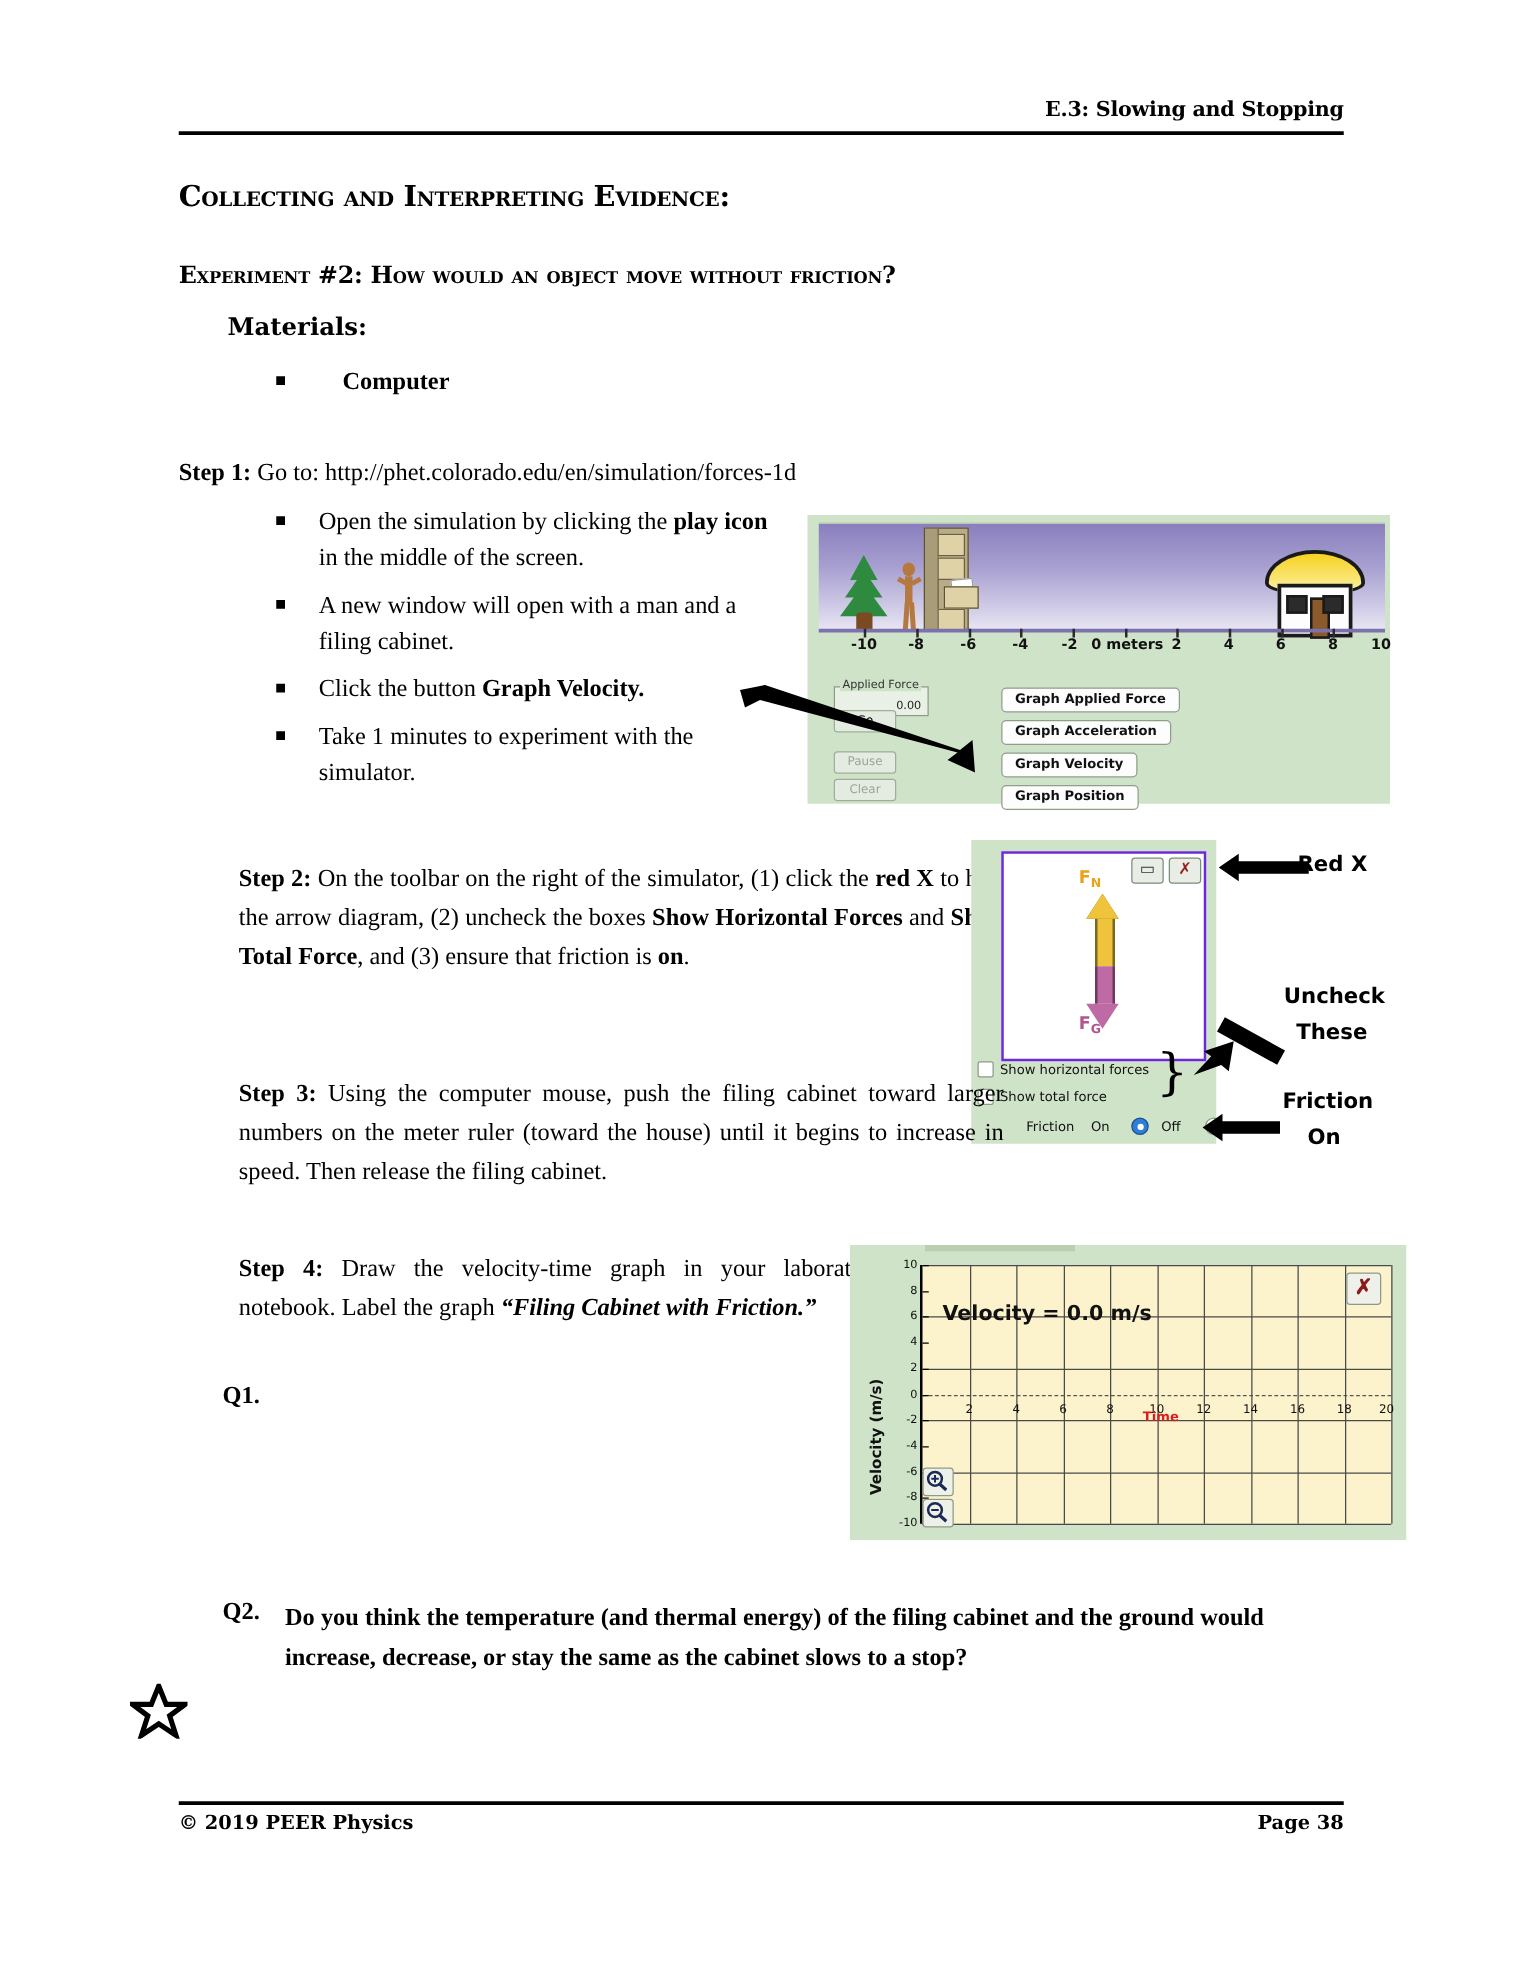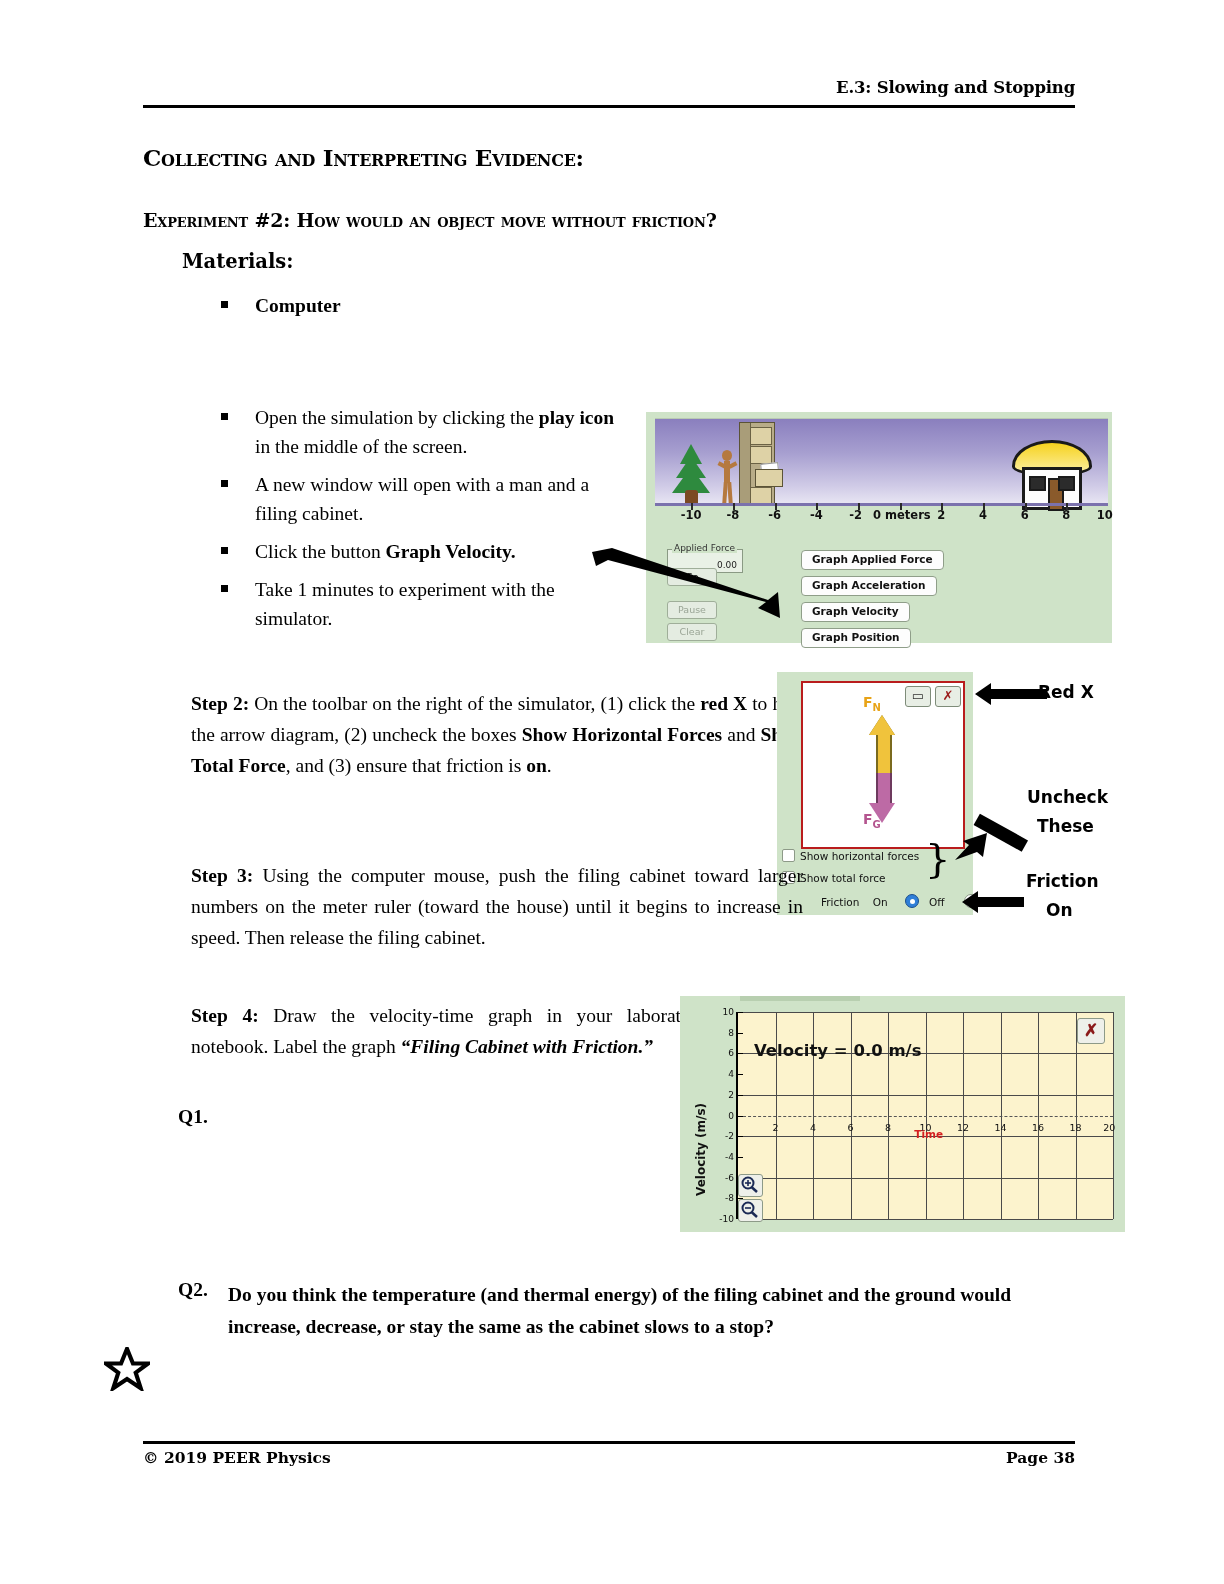--- a/index.html
+++ b/index.html
@@ -42,21 +42,21 @@
     position:absolute; left:182px; top:250px;
     font-family:"DejaVu Serif", serif;
     font-weight:bold; font-size:19.5px;
   }
 
   
   .bt { font-family:"Liberation Serif", serif; font-size:19.5px; line-height:31px; }
   .b  { font-weight:bold; }
   .bi { font-weight:bold; font-style:italic; }
 
-  .bullet-row { position:absolute; display:flex; }
+  .bullet-row { position:absolute; display:flex;gap:19px; }
   .sq {
     width:7px; height:7px; background:#000; flex:0 0 auto;
     margin-top:11px; margin-right:0;
   }
   .bullet-txt { margin-left:27px; }
 
   .matbul { position:absolute; left:221px; top:290px; }
 
   .step { position:absolute; font-family:"Liberation Serif", serif; font-size:19.5px; line-height:31px; }
 
@@ -129,21 +129,21 @@
   }
   .minibtn.dis { color:#9aa596; }
   .gbtn {
     position:absolute; height:18px; background:#fdfdfd; border:1px solid #8f9e89; border-radius:4px;
     font-family:"DejaVu Sans", sans-serif; font-weight:bold; font-size:10.5px;
     color:#111; text-align:center; line-height:17px; padding:0 10px;
   }
 
   
   .sim2 { position:absolute; left:777px; top:672px; width:196px; height:243px; background:#cfe3c8; }
-  .fdbox { position:absolute; left:24px; top:9px; width:160px; height:164px; background:#fff; border:2px solid #b91c1c; }
+  .fdbox { position:absolute; left:24px; top:9px; width:160px; height:164px; background:#fff; border:2px solid #6d28d9; }
   .fn-lab { position:absolute; left:60px; top:11px; font-family:"DejaVu Sans", sans-serif; font-weight:bold; font-size:14px; color:#e8a317; }
   .fg-lab { position:absolute; left:60px; top:128px; font-family:"DejaVu Sans", sans-serif; font-weight:bold; font-size:14px; color:#b4558f; }
   .sub { font-size:10px; vertical-align:sub; }
   .upArrow { position:absolute; left:66px; top:32px; width:26px; height:58px; }
   .upArrow .sh { position:absolute; left:7px; top:18px; width:12px; height:40px; background:#f0c33c; border-left:2px solid #7a6a1e; border-right:2px solid #7a6a1e; }
   .upArrow .hd { position:absolute; left:0; top:0; width:0;height:0; border-left:13px solid transparent; border-right:13px solid transparent; border-bottom:20px solid #f0c33c; filter:drop-shadow(0 0 0 #7a6a1e); }
   .dnArrow { position:absolute; left:66px; top:90px; width:26px; height:50px; }
   .dnArrow .sh { position:absolute; left:7px; top:0; width:12px; height:30px; background:#bd6aa5; border-left:2px solid #6d3a5e; border-right:2px solid #6d3a5e; }
   .dnArrow .hd { position:absolute; left:0; bottom:0; width:0;height:0; border-left:13px solid transparent; border-right:13px solid transparent; border-top:20px solid #bd6aa5; }
 
@@ -191,20 +191,23 @@
 
   <div class="h1">Collecting and Interpreting Evidence:</div>
   <div class="h2">Experiment #2: How would an object move without friction?</div>
   <div class="h3">Materials:</div>
 
   <div class="bullet-row matbul">
     <div class="sq"></div>
     <div class="bt bullet-txt b">Computer</div>
   </div>
 
+  <div class="step" style="left:143px; top:363px; width:720px;">
+    <span class="b">Step 1:</span><span> Go to: http://phet.colorado.edu/en/simulation/forces-1d</span>
+  </div>
 
   <div class="s1list">
     <div class="s1item">
       <span class="sq2"></span>
       <span>Open the simulation by clicking the </span><span class="b">play icon</span><span> in the middle of the screen.</span>
     </div>
     <div class="s1item">
       <span class="sq2"></span>
       <span>A new window will open with a man and a filing cabinet.</span>
     </div>

